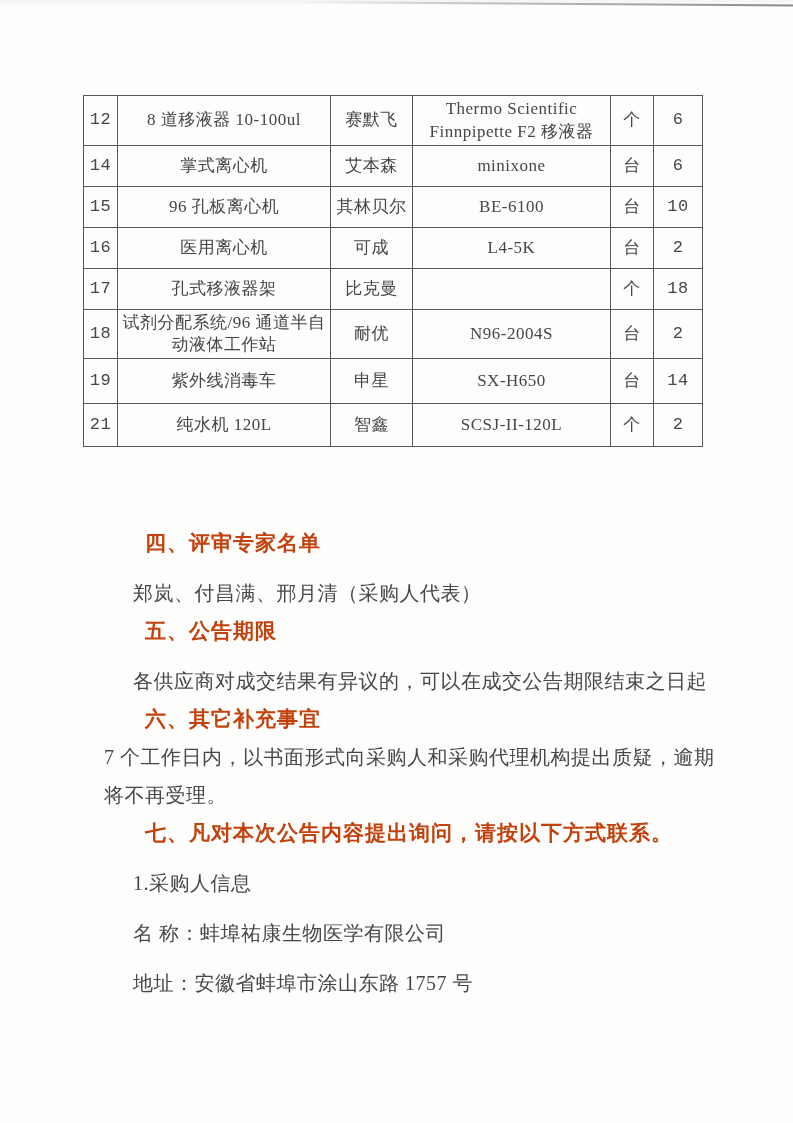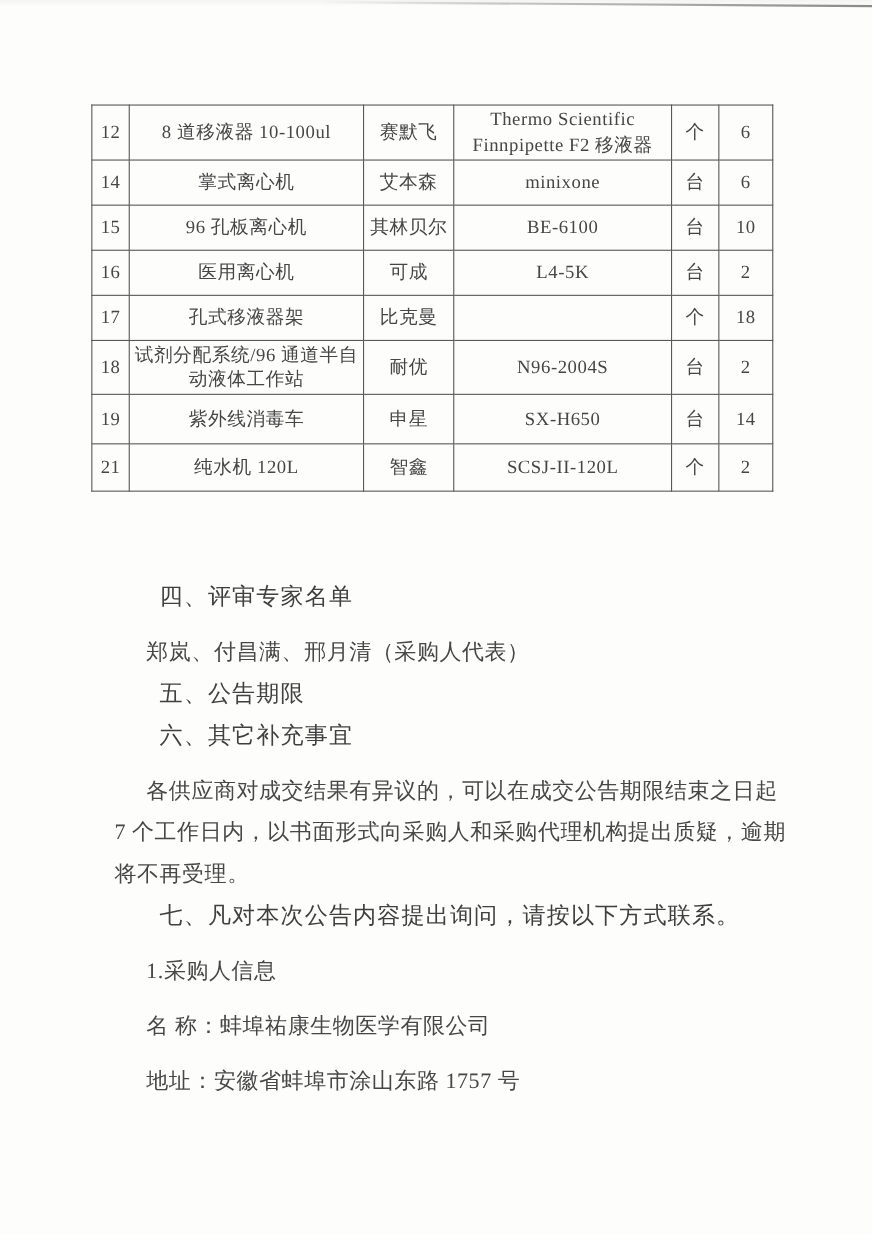--- a/index.html
+++ b/index.html
@@ -56,42 +56,42 @@
     letter-spacing: 0.5px;
     overflow: hidden;
   }
   table.equip tr { height: 41px; }
   table.equip tr:nth-child(1)  { height: 50px; }
   table.equip tr:nth-child(6)  { height: 44px; margin-left: 48px; }
   table.equip tr:nth-child(7)  { height: 45px; }
   table.equip tr:nth-child(8)  { height: 43px; }
   table.equip tr:nth-child(9)  { height: 43px; }
   table.equip tr:nth-child(10) { height: 44px; }
-  td.col-no, td.col-qty { font-size: 18px; letter-spacing: 0; }
+  td.col-no, td.col-qty { font-size: 18px; letter-spacing: 0; font-family: Liberation Mono, monospace; }
   td.col-model { font-size: 17px; letter-spacing: 0.3px; }
 
   .textblock {
     position: absolute;
     left: 104px;
     top: 524px;
     width: 606px;
     font-size: 20px;
     color: #474747;
   }
   .line {
     height: 38px;
     line-height: 38px;
     white-space: nowrap;
     letter-spacing: 0.5px;
   }
   .line.heading {
     font-family: "Liberation Sans", "DejaVu Sans", sans-serif;
-    font-weight: normal;
+    font-weight: bold;
     font-size: 21px;
-    color: #404040;
+    color: #c2410c;
     padding-left: 41px;
     letter-spacing: 1px;
   }
   .line.indent-p { padding-left: 29px; margin-top: 12px; }
 </style>
 </head>
 <body>
 
 <div class="page">
 
@@ -172,22 +172,22 @@
           <td class="col-unit">个</td>
           <td class="col-qty">2</td>
         </tr>
       </tbody>
   </table>
 
   <div class="textblock">
     <div class="line heading">四、评审专家名单</div>
     <div class="line indent-p">郑岚、付昌满、邢月清（采购人代表）</div>
     <div class="line heading">五、公告期限</div>
+    <div class="line indent-p">各供应商对成交结果有异议的，可以在成交公告期限结束之日起</div>
     <div class="line heading">六、其它补充事宜</div>
-    <div class="line indent-p">各供应商对成交结果有异议的，可以在成交公告期限结束之日起</div>
     <div class="line">7 个工作日内，以书面形式向采购人和采购代理机构提出质疑，逾期</div>
     <div class="line">将不再受理。</div>
     <div class="line heading">七、凡对本次公告内容提出询问，请按以下方式联系。</div>
     <div class="line indent-p">1.采购人信息</div>
     <div class="line indent-p">名 称：蚌埠祐康生物医学有限公司</div>
     <div class="line indent-p">地址：安徽省蚌埠市涂山东路 1757 号</div>
   </div>
 
 </div>
 

